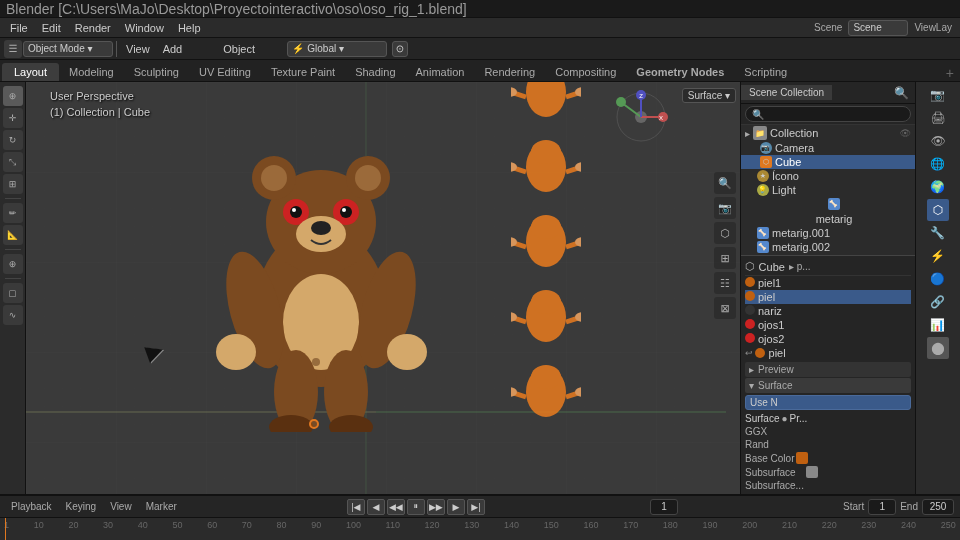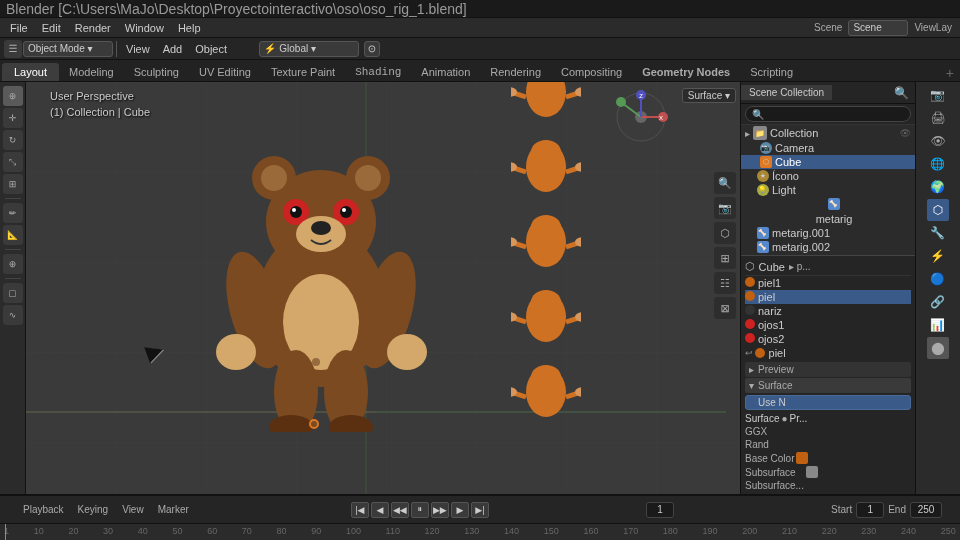--- a/index.html
+++ b/index.html
@@ -230,34 +230,34 @@
   <span style="font-size:10px;color:#aaa;padding:0 4px;">ViewLay</span>
 </div>
 
 <div id="header-tabs" style="height:22px;background:#252525;display:flex;align-items:center;padding:0 4px;border-bottom:1px solid #111;overflow:hidden;">
   <div style="display:flex;gap:1px;align-items:center;">
     <span style="width:18px;height:18px;background:#3a3a3a;border-radius:3px;display:flex;align-items:center;justify-content:center;font-size:10px;color:#aaa;">☰</span>
     <div style="width:90px;height:16px;background:#3a3a3a;border:1px solid #555;border-radius:3px;display:flex;align-items:center;padding:0 4px;font-size:10px;color:#ccc;">Object Mode ▾</div>
     <div class="toolbar-separator"></div>
     <span class="menu-item" style="font-size:11px;">View</span>
     <span class="menu-item" style="font-size:11px;">Add</span>
-    <span class="menu-item" style="font-size:11px;">Object</span>
+    <span class="menu-item" style="font-size:11px;margin-left:28px;">Object</span>
     <div style="flex:1;min-width:20px;"></div>
     <div style="width:100px;height:16px;background:#3a3a3a;border:1px solid #555;border-radius:3px;display:flex;align-items:center;padding:0 4px;font-size:10px;color:#ccc;margin:0 4px;">⚡ Global ▾</div>
     <div style="width:16px;height:16px;background:#3a3a3a;border:1px solid #555;border-radius:3px;display:flex;align-items:center;justify-content:center;font-size:10px;color:#ccc;">⊙</div>
   </div>
 </div>
 
 <div id="workspace-tabs" style="height:22px;background:#222;display:flex;align-items:flex-end;padding:0 2px;border-bottom:1px solid #111;overflow:hidden;">
   <div class="header-tab" style="background:#3d3d3d;color:#fff;padding:3px 12px;font-size:11px;border-radius:3px 3px 0 0;">Layout</div>
   <div class="header-tab" style="padding:3px 10px;font-size:11px;color:#aaa;">Modeling</div>
   <div class="header-tab" style="padding:3px 10px;font-size:11px;color:#aaa;">Sculpting</div>
   <div class="header-tab" style="padding:3px 10px;font-size:11px;color:#aaa;">UV Editing</div>
   <div class="header-tab" style="padding:3px 10px;font-size:11px;color:#aaa;">Texture Paint</div>
-  <div class="header-tab" style="padding:3px 10px;font-size:11px;color:#aaa;font-family:Liberation Mono, monospace;">Shading</div>
+  <div class="header-tab" style="padding:3px 10px;font-size:11px;color:#aaa;">Shading</div>
   <div class="header-tab" style="padding:3px 10px;font-size:11px;color:#aaa;">Animation</div>
   <div class="header-tab" style="padding:3px 10px;font-size:11px;color:#aaa;">Rendering</div>
   <div class="header-tab" style="padding:3px 10px;font-size:11px;color:#aaa;">Compositing</div>
   <div class="header-tab" style="padding:3px 10px;font-size:11px;color:#aaa;font-weight:bold;">Geometry Nodes</div>
   <div class="header-tab" style="padding:3px 10px;font-size:11px;color:#aaa;">Scripting</div>
   <div style="flex:1;"></div>
   <span style="font-size:14px;color:#666;padding:0 4px;cursor:pointer;">+</span>
 </div>
 
 <div style="display:flex;width:960px;height:412px;">
@@ -535,21 +535,21 @@
           <span>▸</span>
           <span>Preview</span>
         </div>
 
         <div style="background:#3a3a3a;padding:2px 4px;margin-top:1px;border-radius:2px;font-size:10px;color:#aaa;cursor:pointer;display:flex;align-items:center;gap:4px;">
           <span>▾</span>
           <span>Surface</span>
         </div>
 
         <div style="padding:2px 0;">
-          <div style="background:#3a5a8a;border:1px solid #4a6a9a;border-radius:3px;padding:1px 12px;font-size:10px;color:#ccc;cursor:pointer;">Use N</div>
+          <div style="background:#3a5a8a;border:1px solid #4a6a9a;border-radius:3px;padding:1px 4px;font-size:10px;color:#ccc;cursor:pointer;">Use N</div>
         </div>
 
         <div style="display:flex;align-items:center;gap:2px;font-size:10px;color:#ccc;padding:1px 0;">
           <span>Surface</span>
           <span style="color:#aaa;">●</span>
           <span style="flex:1;">Pr...</span>
         </div>
 
         <div style="display:flex;align-items:center;gap:2px;font-size:10px;color:#aaa;padding:1px 0;">
           <span>GGX</span>
@@ -587,21 +587,21 @@
       <div class="prop-tab-icon" style="font-size:12px;">🔗</div>
       <div class="prop-tab-icon" style="font-size:12px;">📊</div>
       <div class="prop-tab-icon" style="font-size:12px;background:#555;">⬤</div>
     </div>
 
   </div>
 </div>
 
 <div id="bottom-area" style="height:56px;background:#2b2b2b;border-top:2px solid #111;display:flex;flex-direction:column;">
 
-  <div id="timeline-controls" style="height:28px;background:#252525;border-bottom:1px solid #111;display:flex;align-items:center;padding:0 18px;gap:4px;">
+  <div id="timeline-controls" style="height:22px;background:#252525;border-bottom:1px solid #111;display:flex;align-items:center;padding:0 6px;gap:4px;">
     <span class="timeline-ctrl-item">Playback</span>
     <span class="timeline-ctrl-item">Keying</span>
     <span class="timeline-ctrl-item">View</span>
     <span class="timeline-ctrl-item">Marker</span>
     <div style="flex:1;"></div>
 
     <div class="timeline-playback">
       <div class="play-btn">|◀</div>
       <div class="play-btn">◀</div>
       <div class="play-btn">◀◀</div>

